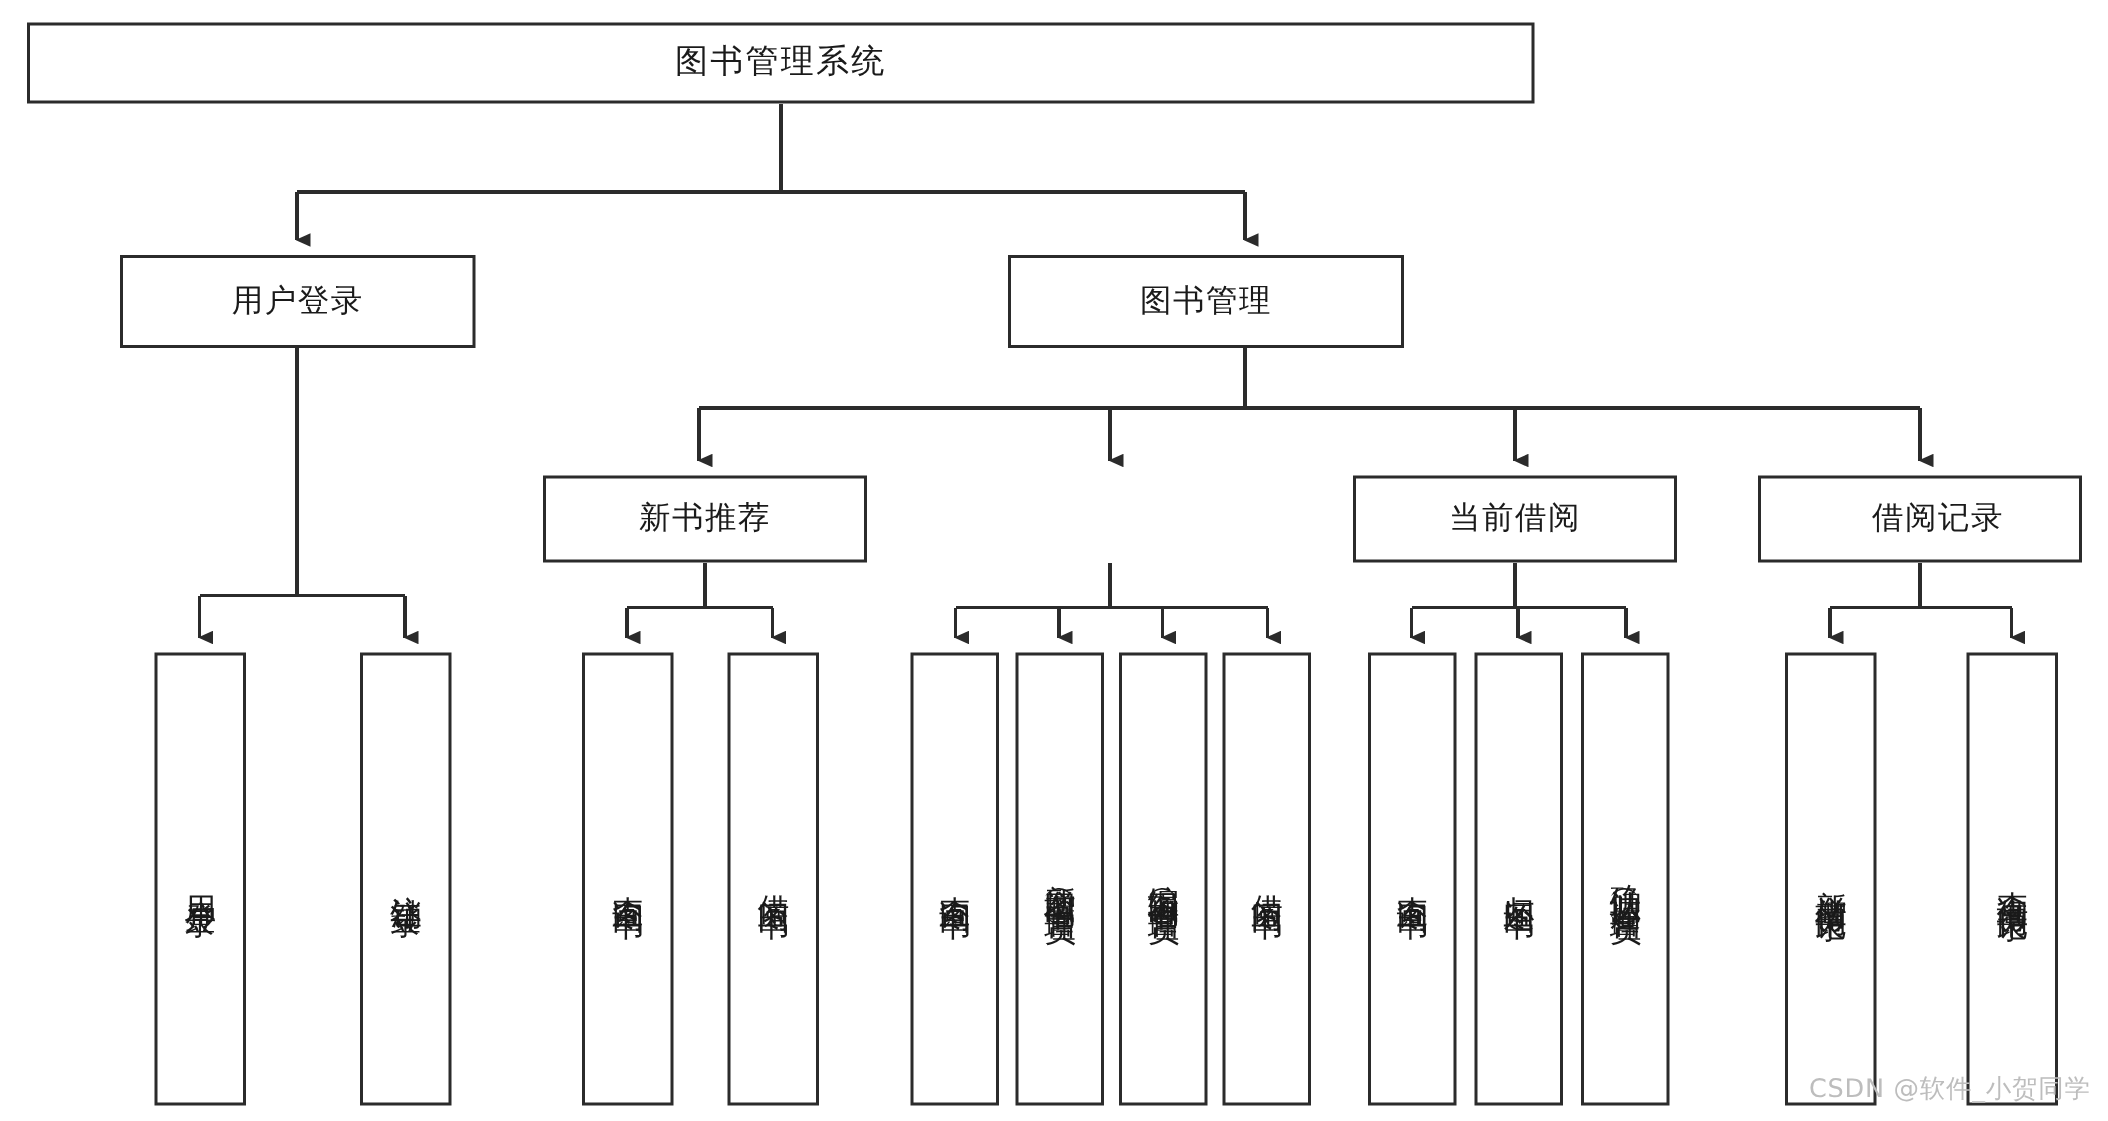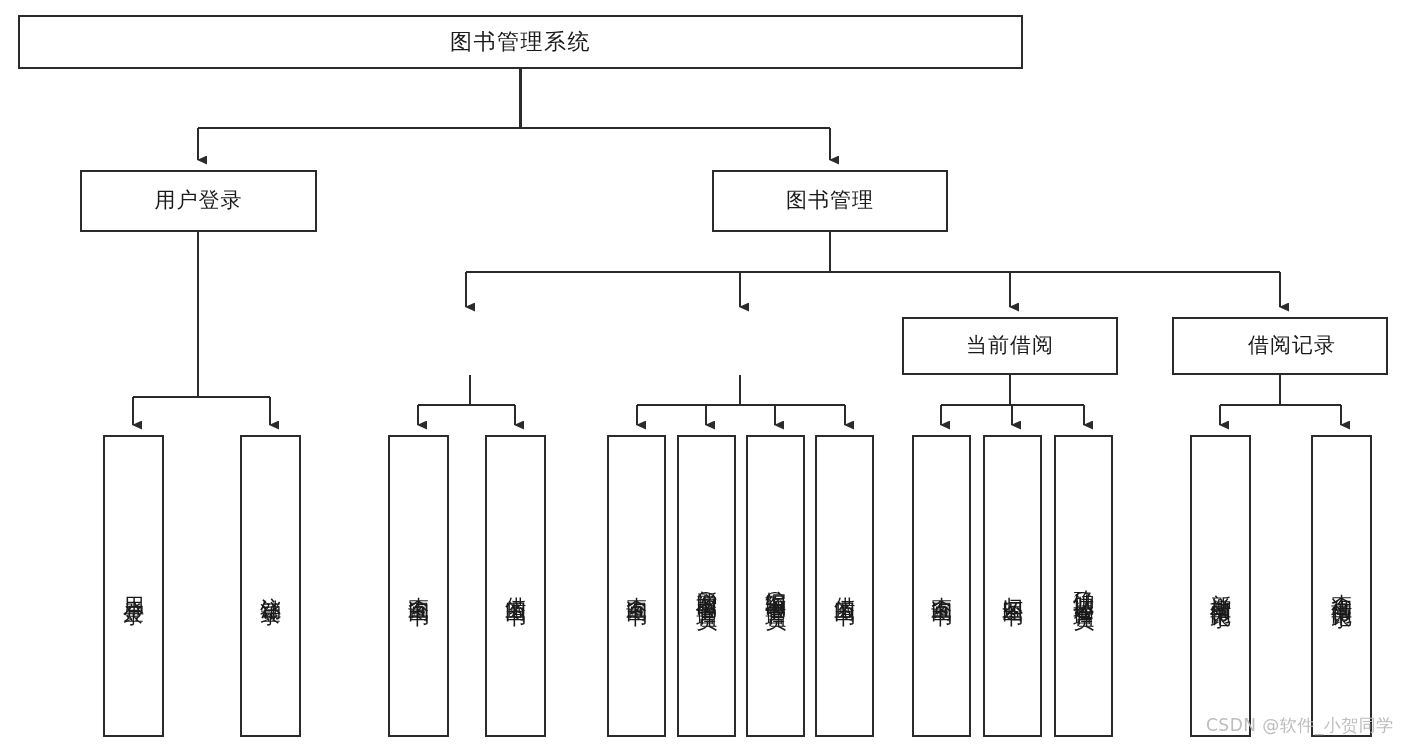--- a/index.html
+++ b/index.html
@@ -131,24 +131,27 @@
     </g>
   </svg>
 
   <div class="node h root" style="left:18px; top:15px; width:1005px; height:54px;">
     <span class="node-label">图书管理系统</span>
   </div>
 
   <div class="node h" style="left:80px; top:170px; width:237px; height:62px;">
     <span class="node-label">用户登录</span>
   </div>
-  <div class="node h" style="left:712px; top:170px; width:236px; height:62px;">
+  <div class="node h" style="left:672px; top:170px; width:264px; height:62px;">
     <span class="node-label">图书管理</span>
   </div>
 
+  <div class="node h" style="left:362px; top:317px; width:216px; height:58px;">
+    <span class="node-label">新书推荐</span>
+  </div>
   <div class="node h" style="left:902px; top:317px; width:216px; height:58px;text-align:right;">
     <span class="node-label">当前借阅</span>
   </div>
   <div class="node h" style="left:1172px; top:317px; width:216px; height:58px;padding-left:24px;">
     <span class="node-label">借阅记录</span>
   </div>
 
   <div class="node v" style="left:103px; top:435px; width:61px; height:302px;">
     <span class="node-label">用户登录</span>
   </div>

